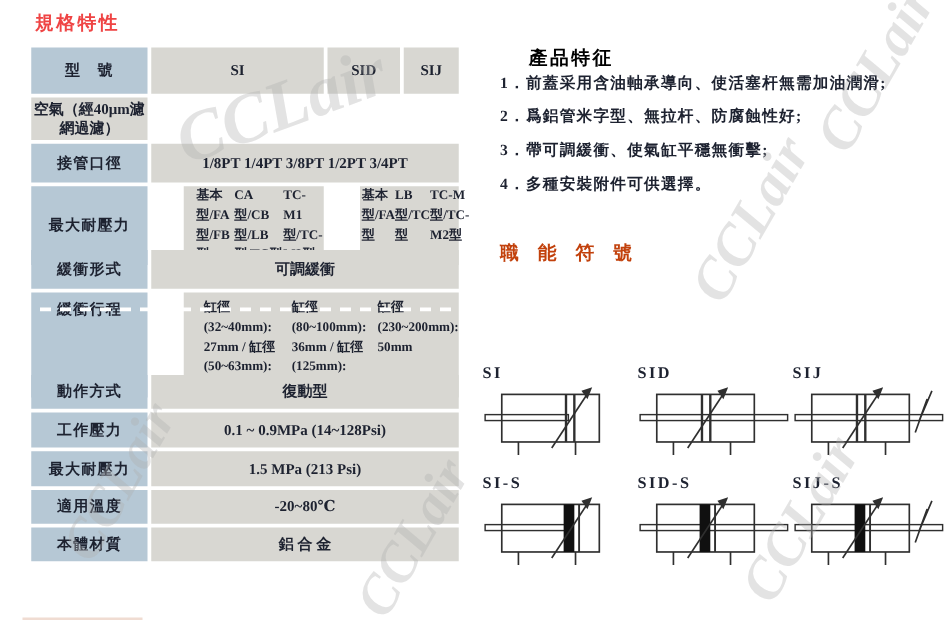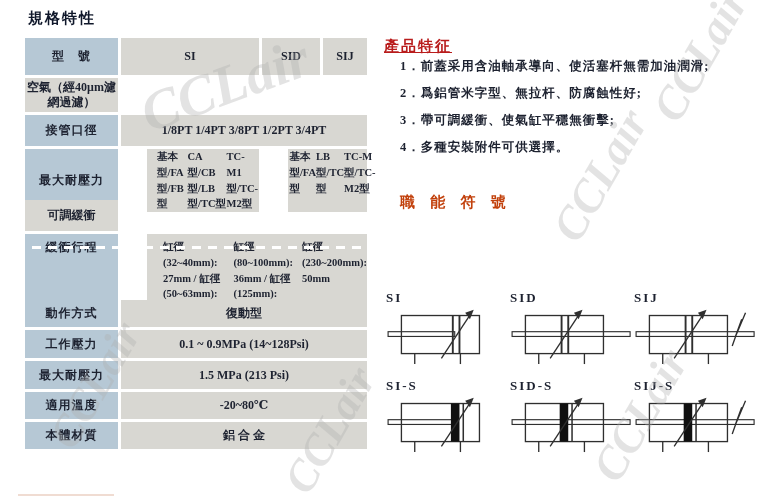--- a/index.html
+++ b/index.html
@@ -7,22 +7,22 @@
     width:758px;height:499px;position:relative;overflow:hidden;
     background:#ffffff;
     font-family:"Liberation Serif","DejaVu Serif",serif;
     color:#1d2230;
   }
   
   .sec-title{
     position:absolute;font-weight:bold;font-size:15px;letter-spacing:2px;
     font-family:"DejaVu Sans","Liberation Sans",sans-serif;
   }
-  #spec-title{left:28px;top:9px;color:#0f172a;}
-  #features-title{left:384px;top:37px;color:#b91c1c;text-decoration:underline;}
+  #spec-title{left:28px;top:9px;color:#ef4444;}
+  #features-title{left:423px;top:37px;color:#000000;}
   #symbols-title{left:400px;top:193px;color:#c2410c;letter-spacing:5px;}
   
   #spec-table{position:absolute;left:25px;top:38px;width:342px;}
   .t-row{display:grid;column-gap:3px;margin-bottom:3px;}
   .cell{
     display:flex;align-items:center;justify-content:center;
     font-weight:bold;font-size:12px;line-height:1.25;text-align:center;
   }
   .blue{background:#b6c8d5;}
   .gray{background:#d8d7d2;}
@@ -93,20 +93,21 @@
         <div>CA型/CB型/LB型/TC型</div>
         <div>TC-M1型/TC-M2型</div>
       </div>
       <div class="cell gray multiline">
         <div>基本型/FA型</div>
         <div>LB型/TC型</div>
         <div>TC-M型/TC-M2型</div>
       </div>
     </div>
     <div class="t-row" style="height: 31px; grid-template-columns: 93px 246px;">
+      <div class="cell blue label">緩衝形式</div>
       <div class="cell gray">可調緩衝</div>
     </div>
     <div class="t-row" style="height: 63px; grid-template-columns: 93px 246px;">
       <div class="cell blue label lbl-top">緩衝行程</div>
       <div class="cell gray multiline topalign" style="padding-left: 16px;">
         <div>缸徑(32~40mm): 27mm  /  缸徑(50~63mm): 30mm</div>
         <div>缸徑(80~100mm): 36mm  /  缸徑(125mm): 40mm</div>
         <div>缸徑(230~200mm): 50mm</div>
       </div>
     </div>

